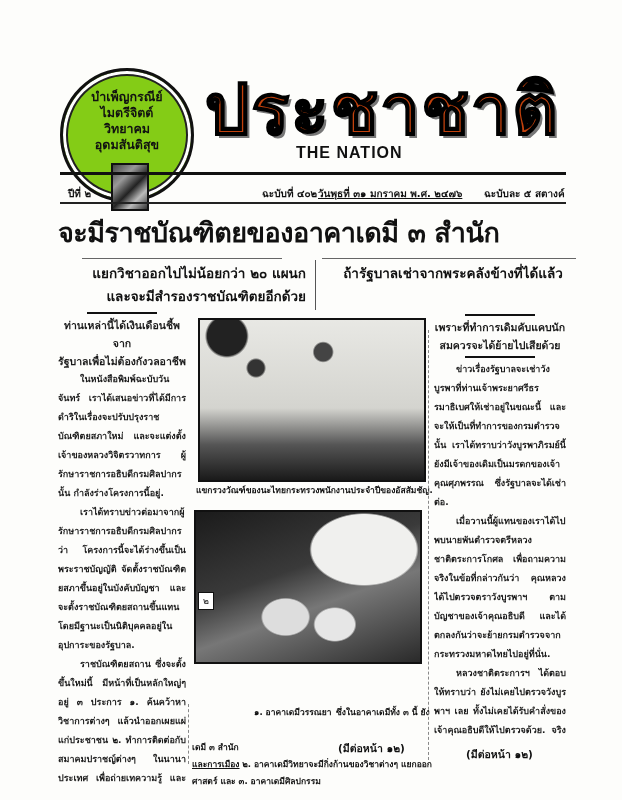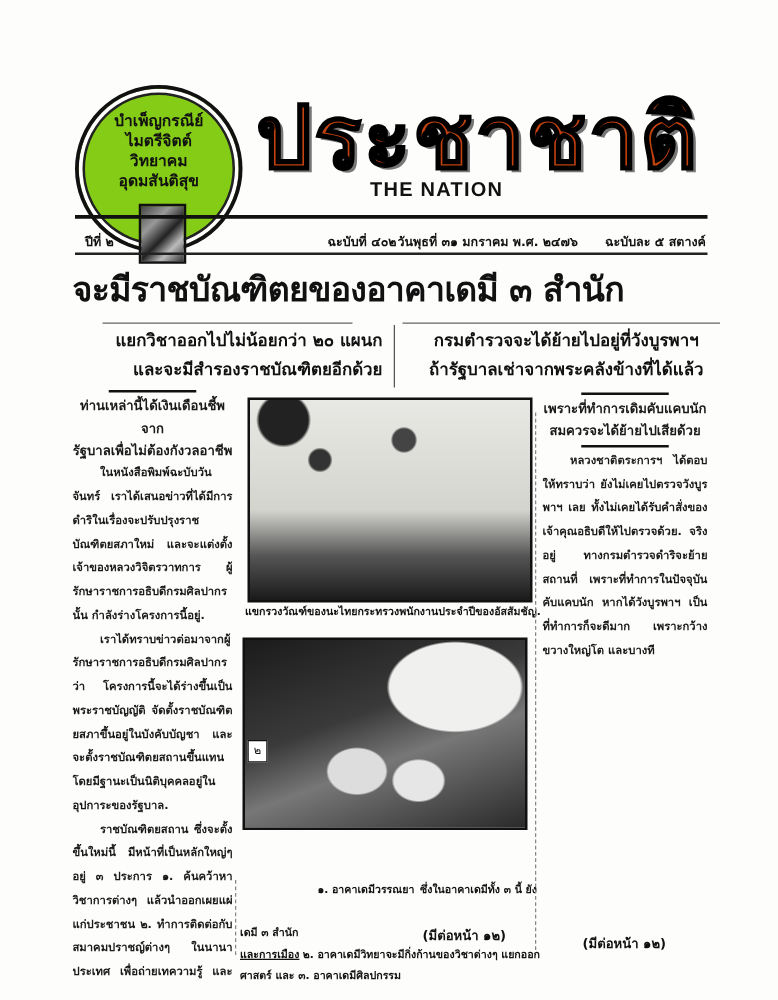--- a/index.html
+++ b/index.html
@@ -67,34 +67,33 @@
     </div>
     <div class="seal-pic"></div>
   </div>
 
   <div class="flag">ประชาชาติ</div>
   <div class="flag-en">THE NATION</div>
 
   <div class="rule-top"></div>
   <div class="meta" style="left:68px;">ปีที่ ๒</div>
   <div class="meta" style="left:222px;margin-left:40px;">ฉะบับที่ ๔๐๒</div>
-  <div class="meta" style="left:318px;">วันพุธที่ ๓๑ มกราคม พ.ศ. ๒๔๗๖</div>
+  <div class="meta" style="left:318px;text-decoration:underline;">วันพุธที่ ๓๑ มกราคม พ.ศ. ๒๔๗๖</div>
   <div class="meta" style="left:484px;">ฉะบับละ ๕ สตางค์</div>
   <div class="rule-bot"></div>
 
   <div class="headline">จะมีราชบัณฑิตยของอาคาเดมี ๓ สำนัก</div>
   <div class="deck-rule" style="left:82px; width:200px;"></div>
   <div class="deck-rule" style="left:322px; width:254px;"></div>
   <div class="deck" style="left:66px; top:262px; width:240px;text-align:right;">
     <div>แยกวิชาออกไปไม่น้อยกว่า ๒๐ แผนก</div>
     <div>และจะมีสำรองราชบัณฑิตยอีกด้วย</div>
   </div>
   <div class="deck-divider"></div>
   <div class="deck" style="left:318px; top:262px; width:270px;">
-    <div>กรมตำรวจจะได้ย้ายไปอยู่ที่วังบูรพาฯ</div>
     <div>ถ้ารัฐบาลเช่าจากพระคลังข้างที่ได้แล้ว</div>
   </div>
 
   <div class="col" style="left:58px; top:310px; width:128px; height:475px; overflow:hidden;">
     <div class="sub-rule"></div>
     <div class="sub">
       <div>ท่านเหล่านี้ได้เงินเดือนชี้พจาก</div>
       <div>รัฐบาลเพื่อไม่ต้องกังวลอาชีพ</div>
     </div>
     <div class="para">ในหนังสือพิมพ์ฉะบับวันจันทร์ เราได้เสนอข่าวที่ได้มีการดำริในเรื่องจะปรับปรุงราชบัณฑิตยสภาใหม่ และจะแต่งตั้งเจ้าของหลวงวิจิตรวาทการ ผู้รักษาราชการอธิบดีกรมศิลปากรนั้น กำลังร่างโครงการนี้อยู่.</div>
@@ -131,17 +130,19 @@
 
   <div class="vdash" style="left:428px; top:330px; height:430px;"></div>
 
   <div class="col" style="left:434px; top:312px; width:132px; height:432px; overflow:hidden;">
     <div class="sub-rule"></div>
     <div class="sub">
       <div>เพราะที่ทำการเดิมคับแคบนัก</div>
       <div>สมควรจะได้ย้ายไปเสียด้วย</div>
     </div>
     <div class="sub-rule"></div>
+    <div class="para">ข่าวเรื่องรัฐบาลจะเช่าวังบูรพาที่ท่านเจ้าพระยาศรีธรรมาธิเบศให้เช่าอยู่ในขณะนี้ และจะให้เป็นที่ทำการของกรมตำรวจนั้น เราได้ทราบว่าวังบูรพาภิรมย์นี้ยังมีเจ้าของเดิมเป็นมรดกของเจ้าคุณศุภพรรณ ซึ่งรัฐบาลจะได้เช่าต่อ.</div>
+    <div class="para">เมื่อวานนี้ผู้แทนของเราได้ไปพบนายพันตำรวจตรีหลวงชาติตระการโกศล เพื่อถามความจริงในข้อที่กล่าวกันว่า คุณหลวงได้ไปตรวจตราวังบูรพาฯ ตามบัญชาของเจ้าคุณอธิบดี และได้ตกลงกันว่าจะย้ายกรมตำรวจจากกระทรวงมหาดไทยไปอยู่ที่นั่น.</div>
     <div class="para">หลวงชาติตระการฯ ได้ตอบให้ทราบว่า ยังไม่เคยไปตรวจวังบูรพาฯ เลย ทั้งไม่เคยได้รับคำสั่งของเจ้าคุณอธิบดีให้ไปตรวจด้วย. จริงอยู่ ทางกรมตำรวจดำริจะย้ายสถานที่ เพราะที่ทำการในปัจจุบันคับแคบนัก หากได้วังบูรพาฯ เป็นที่ทำการก็จะดีมาก เพราะกว้างขวางใหญ่โต และบางที</div>
   </div>
   <div class="contd" style="left:466px; top:746px;">(มีต่อหน้า ๑๒)</div>
 
 </div>
 
 </body></html>

